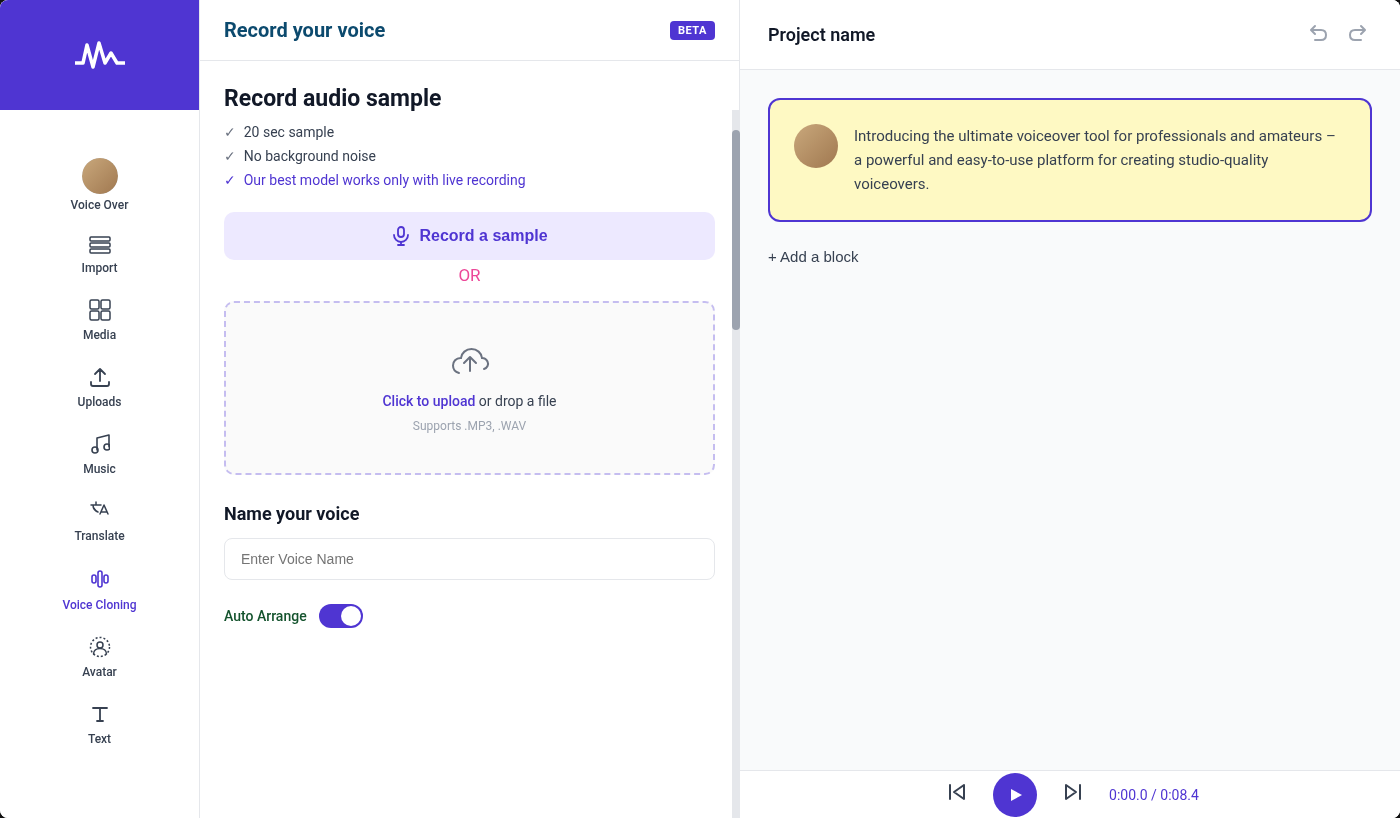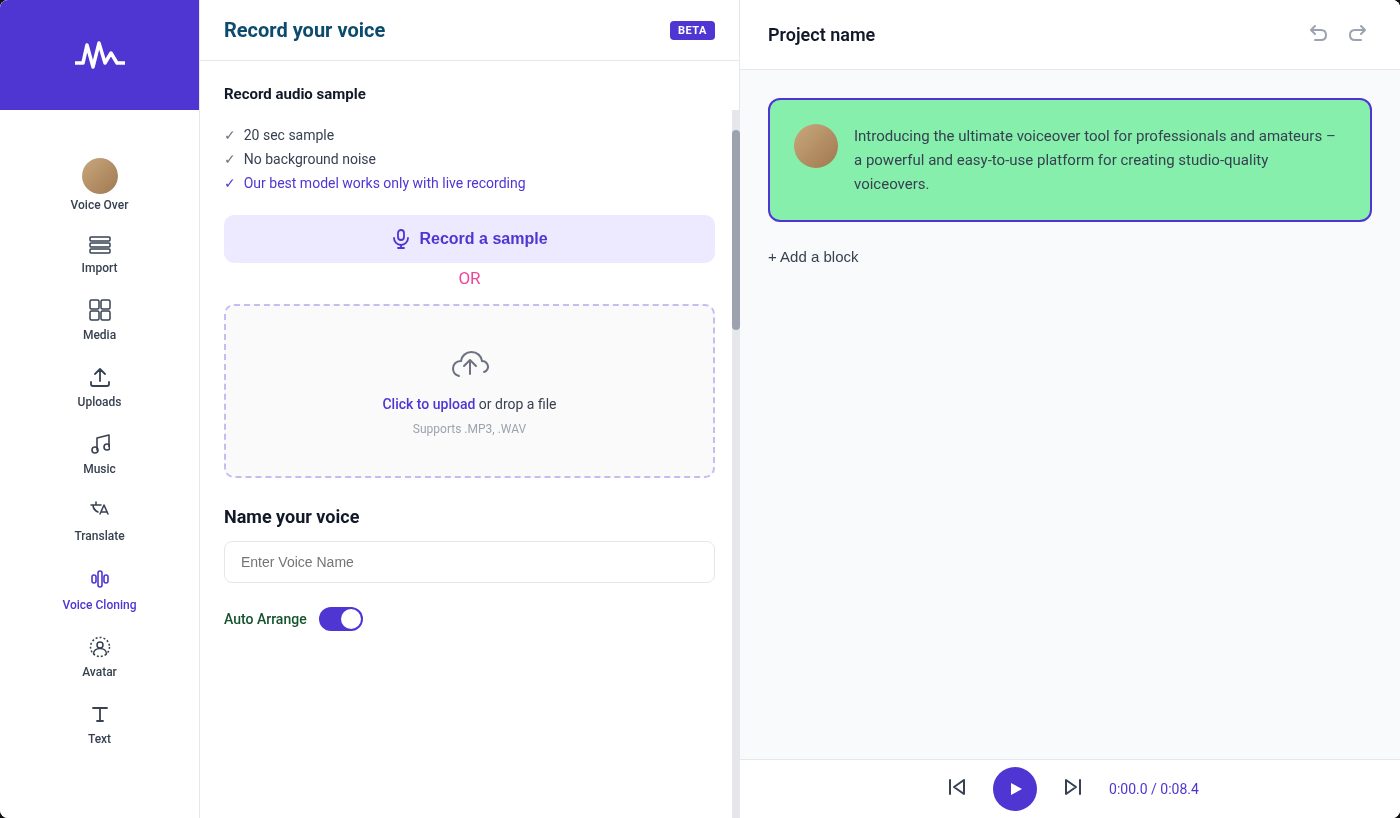--- a/index.html
+++ b/index.html
@@ -116,24 +116,24 @@
       text-align: center;
     }
     .panel-content {
       flex: 1;
       overflow-y: auto;
       padding: 24px;
     }
     .panel-content::-webkit-scrollbar { width: 6px; }
     .panel-content::-webkit-scrollbar-thumb { background: #c5c5c5; border-radius: 3px; }
     .section-title {
-      font-size: 15px;
+      font-size: 23px;
       font-weight: 700;
       color: #111827;
-      margin-bottom: 24px;
+      margin-bottom: 12px;
     }
     .checklist {
       display: flex;
       flex-direction: column;
       gap: 8px;
       margin-bottom: 24px;
     }
     .checklist-item {
       display: flex;
       align-items: center;
@@ -273,21 +273,21 @@
     }
     .main-body {
       flex: 1;
       padding: 28px;
       overflow-y: auto;
       display: flex;
       flex-direction: column;
       gap: 16px;
     }
     .voice-block {
-      background: #86efac;
+      background: #fef9c3;
       border: 2px solid #4f35d2;
       border-radius: 12px;
       padding: 24px;
       display: flex;
       align-items: flex-start;
       gap: 16px;
     }
     .block-avatar {
       width: 44px;
       height: 44px;
@@ -309,21 +309,21 @@
       font-size: 15px;
       cursor: pointer;
       padding: 10px 0;
       width: fit-content;
       background: none;
       border: none;
       font-weight: 500;
     }
     
     .player-bar {
-      height: 59px;
+      height: 48px;
       background: #fff;
       border-top: 1px solid #e5e7eb;
       display: flex;
       align-items: center;
       justify-content: center;
       gap: 20px;
       flex-shrink: 0;
       padding: 8px 28px;
     }
     .player-btn {

